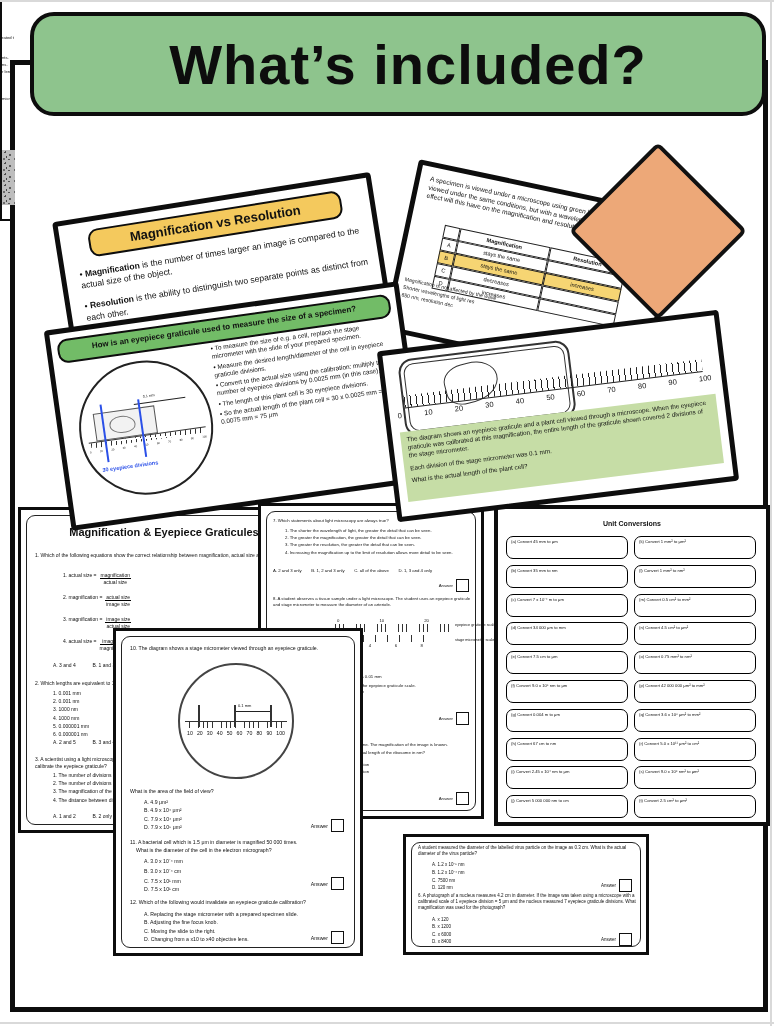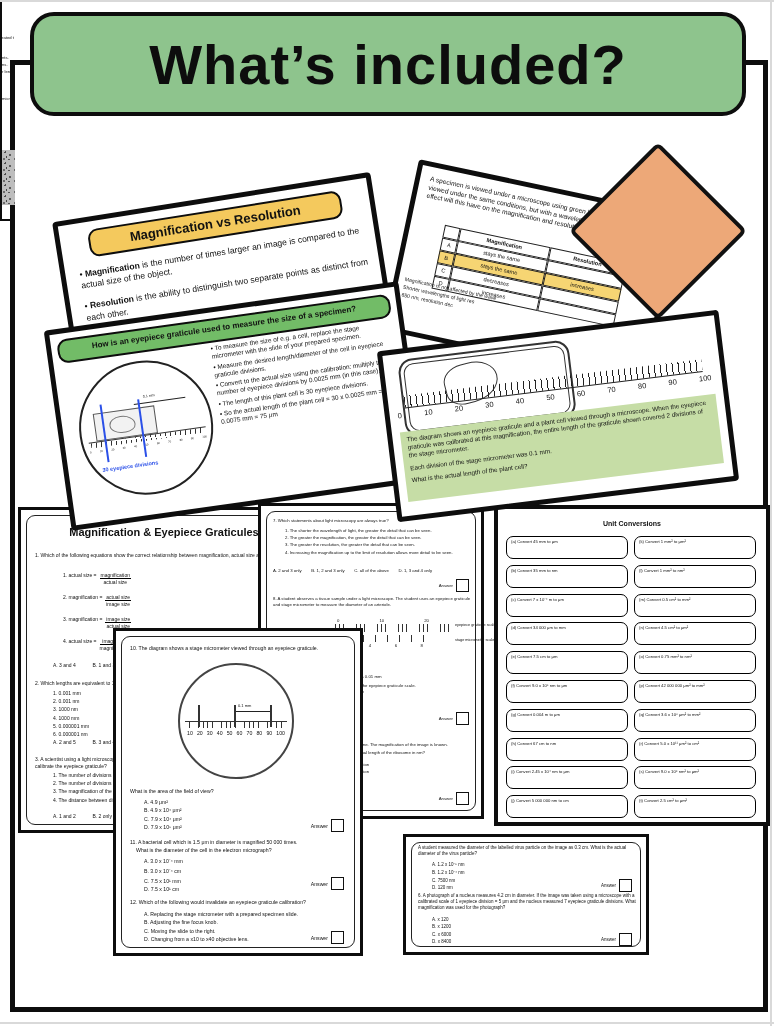--- a/index.html
+++ b/index.html
@@ -5,21 +5,21 @@
   html,body{margin:0;padding:0;background:#fff;}
   #canvas{position:relative;width:774px;height:1026px;background:#fff;overflow:hidden;
           font-family:"Liberation Sans",sans-serif;color:#111;}
   .edge-line{position:absolute;background:#d9d9d9;}
   
   #main-frame{position:absolute;left:10px;top:60px;width:748px;height:942px;
               border:5px solid #0d0d0d;background:#fff;}
   
   #title-banner{position:absolute;left:30px;top:12px;width:708px;height:96px;
                 background:#8ec48d;border:4px solid #0d0d0d;border-radius:24px;
-                display:flex;align-items:center;justify-content:center;z-index:40;}
+                display:flex;align-items:center;justify-content:center;z-index:40;padding-left:20px;}
   #title-banner .t{font-size:56px;font-weight:700;letter-spacing:1px;color:#0d0d0d;}
   
   .slide-card{position:absolute;background:#fff;border:5px solid #0d0d0d;border-radius:4px;overflow:hidden;}
   #slide3{left:398px;top:185px;width:258px;height:165px;transform:rotate(12deg);z-index:5;}
   #slide1{left:64px;top:196px;width:312px;height:168px;transform:rotate(-9deg);z-index:6;}
   #slide2{left:56px;top:305px;width:348px;height:192px;transform:rotate(-8deg);z-index:7;}
   #diamond{position:absolute;left:595px;top:168px;width:118px;height:118px;background:#eda878;
            border:4px solid #111;border-radius:6px;transform:rotate(45deg);z-index:8;}
   #diamond-text{position:absolute;left:566px;top:184px;width:176px;text-align:center;z-index:9;}
   #diamond-text .big{font-size:15.5px;font-weight:700;line-height:1.25;}

